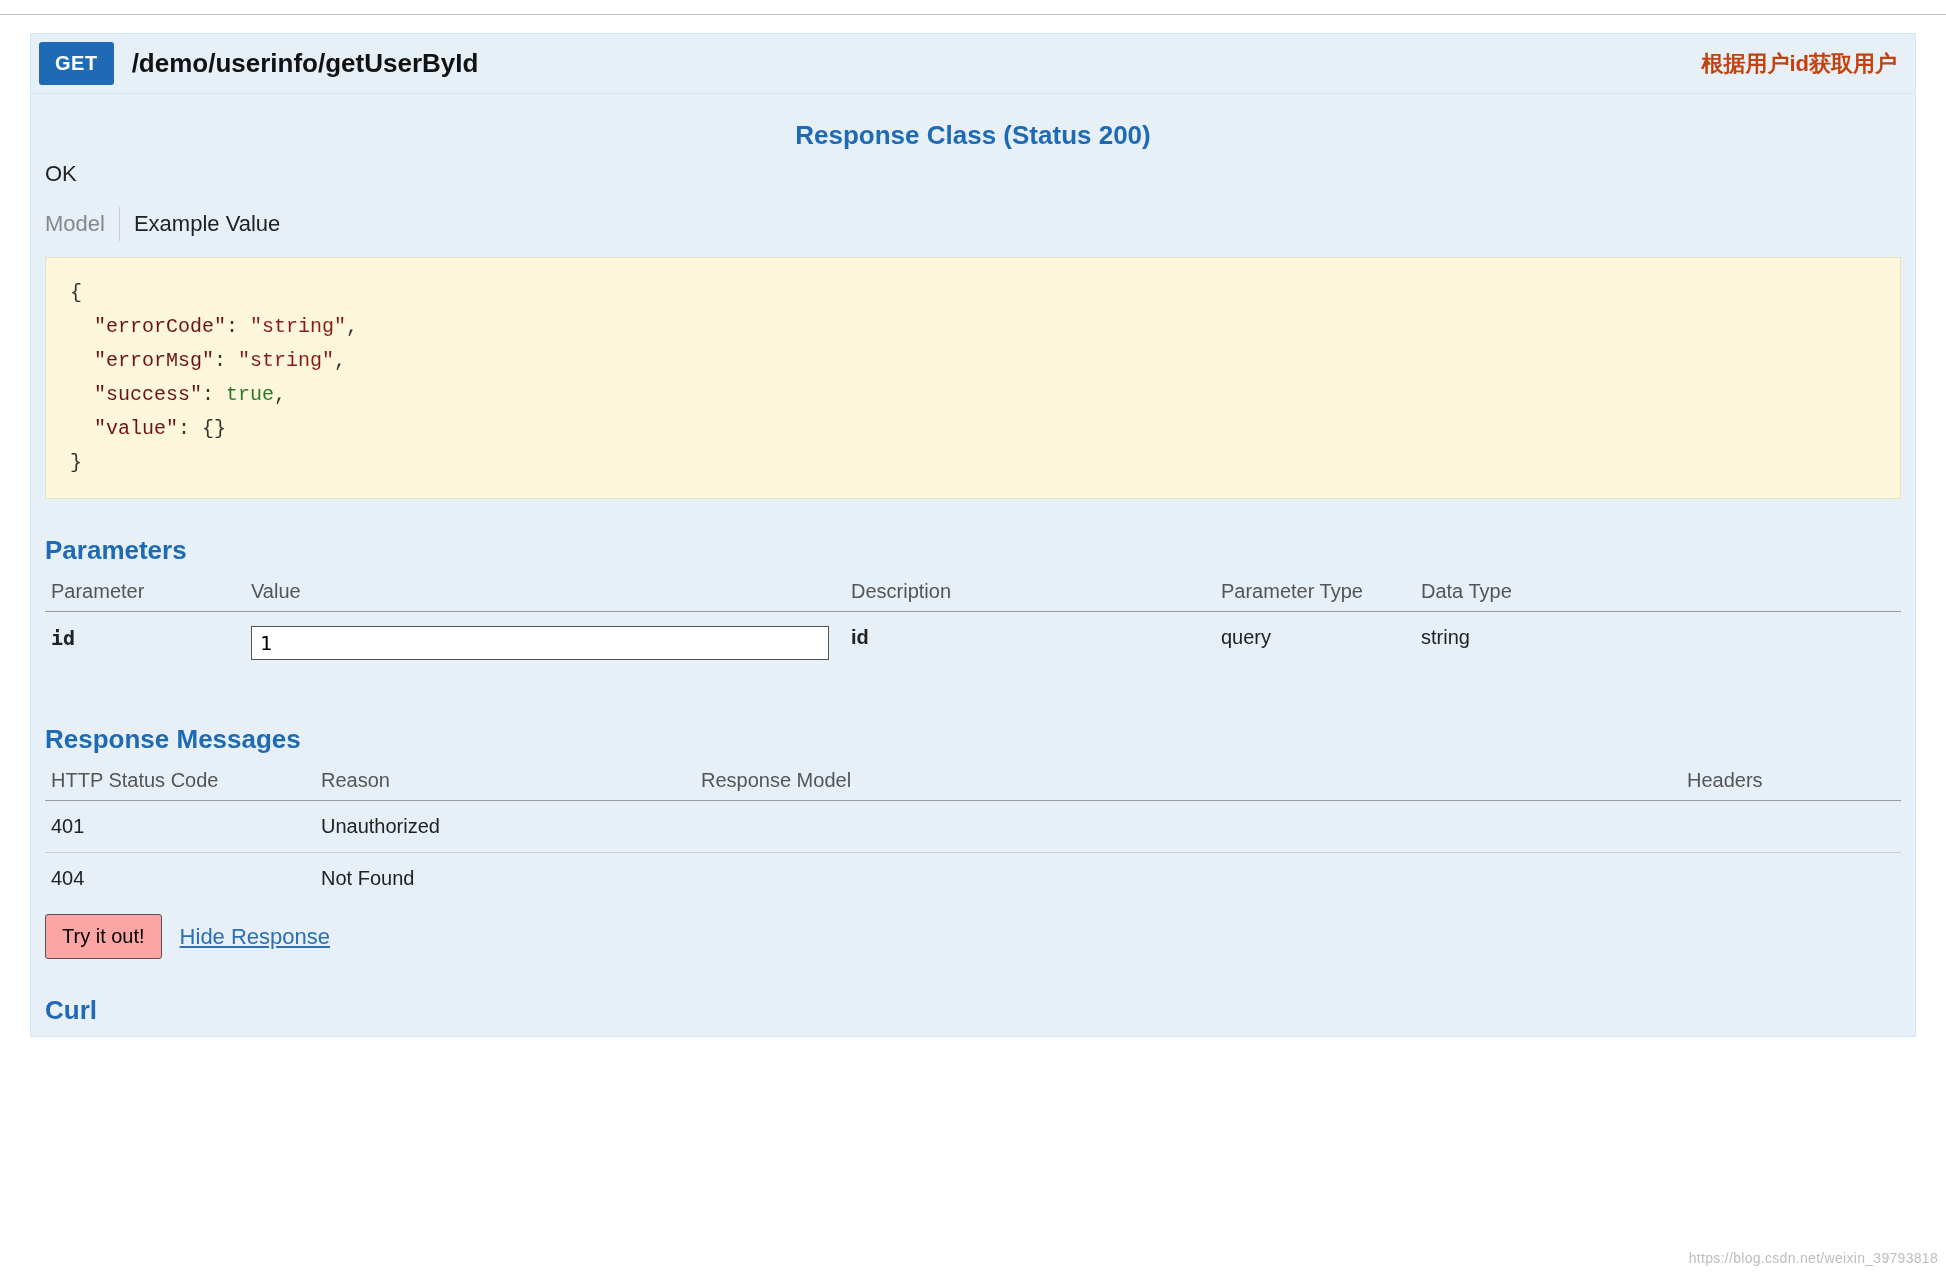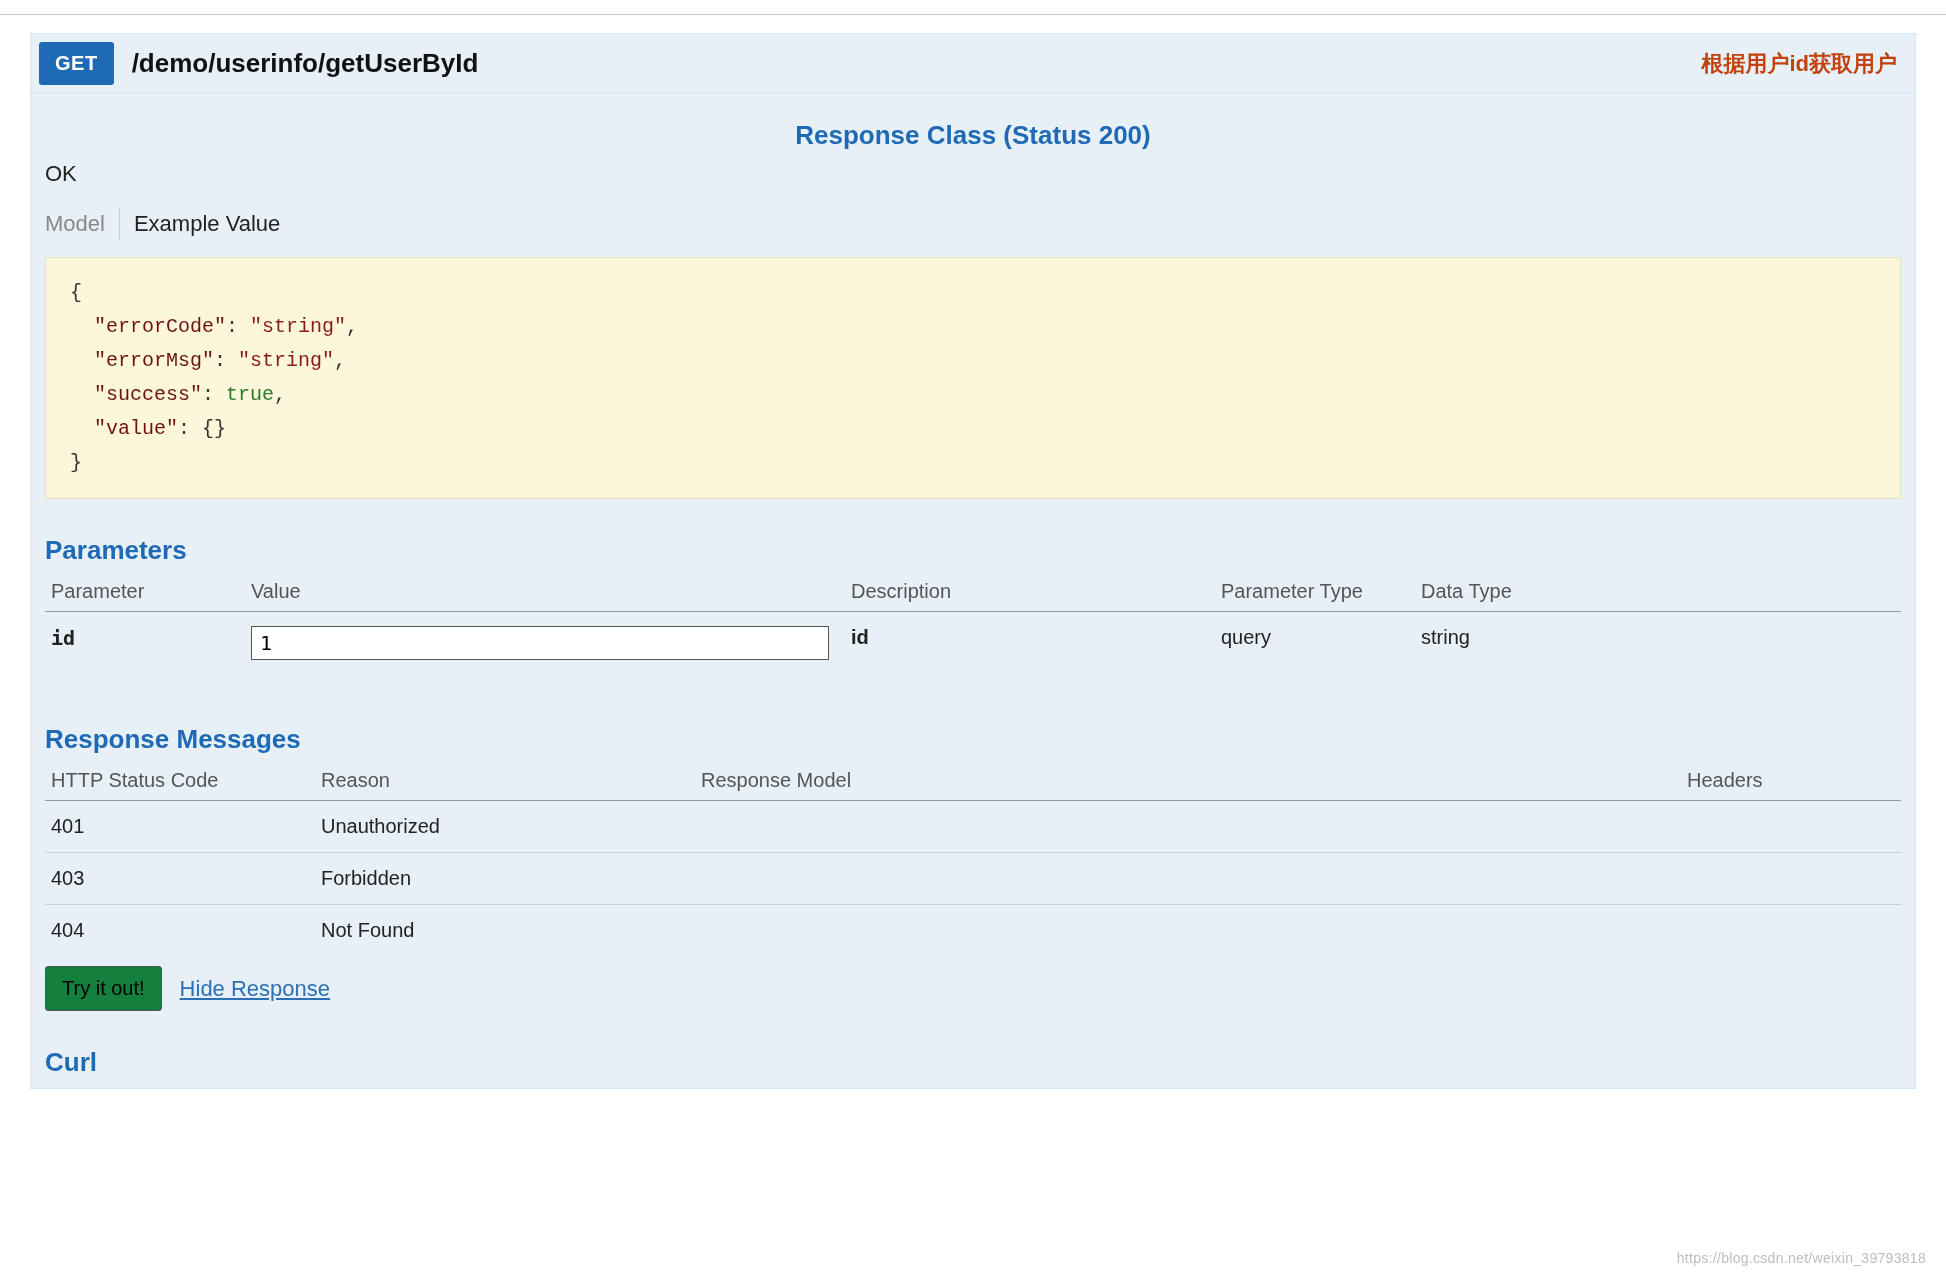--- a/index.html
+++ b/index.html
@@ -166,34 +166,34 @@
   }
   .actions-row {
     display: flex;
     align-items: center;
     gap: 18px;
     margin-top: 10px;
   }
   button.try {
     font-size: 20px;
     padding: 10px 16px;
-    background: #15803d;
+    background: #fca5a5;
     border: 1px solid #555;
     border-radius: 3px;
     cursor: pointer;
   }
   a.hide-resp {
     color: #2d6fb5;
     text-decoration: underline;
     font-size: 22px;
     cursor: pointer;
   }
   .watermark {
     position: fixed;
-    right: 20px;
+    right: 8px;
     bottom: 8px;
     color: #bdbdbd;
     font-size: 14px;
     letter-spacing: 0.3px;
     pointer-events: none;
   }
 </style>
 </head>
 <body>
 
@@ -272,26 +272,20 @@
           </tr>
         </thead>
         <tbody id="respmsg-body">
             <tr>
               <td>401</td>
               <td>Unauthorized</td>
               <td></td>
               <td></td>
             </tr>
             <tr>
-              <td>403</td>
-              <td>Forbidden</td>
-              <td></td>
-              <td></td>
-            </tr>
-            <tr>
               <td>404</td>
               <td>Not Found</td>
               <td></td>
               <td></td>
             </tr>
           </tbody>
       </table>
 
       <div class="actions-row">
         <button class="try">Try it out!</button>

